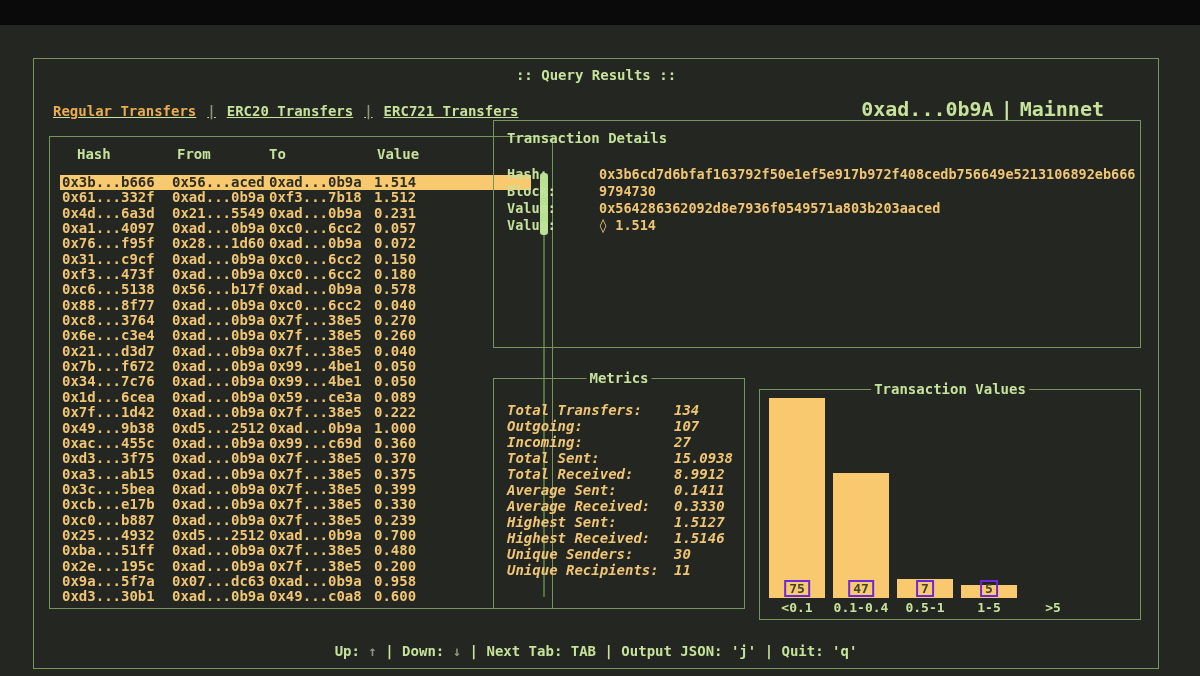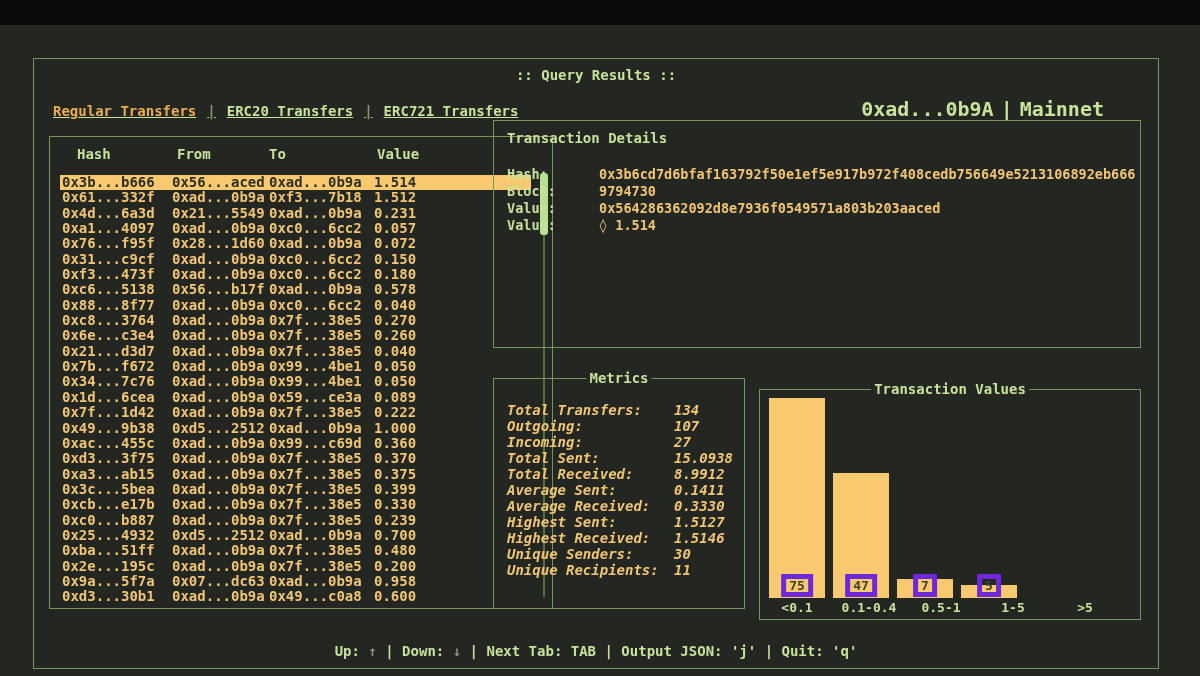--- a/index.html
+++ b/index.html
@@ -41,22 +41,22 @@
   .legend{position:absolute;top:-9px;left:50%;transform:translateX(-50%);background:var(--bg);
           padding:0 3px;color:var(--green);font-size:14px;line-height:16px;white-space:nowrap;}
   .mrows{margin-top:23px;}
   .mrow{display:grid;grid-template-columns:167px 1fr;padding-left:13px;line-height:16px;font-size:14px;color:var(--yellow);white-space:nowrap;font-style:italic;}
   
   .chart-panel{left:725px;top:330px;width:382px;height:231px;}
   .bars{position:absolute;left:9px;bottom:21px;display:flex;align-items:flex-end;gap:8px;height:200px;}
   .slot{width:56px;height:100%;position:relative;display:flex;align-items:flex-end;justify-content:center;}
   .bar{width:56px;background:var(--bar);position:relative;}
   .bar-label{position:absolute;bottom:1px;left:50%;transform:translateX(-50%);
-             border:5px solid #6d28d9;color:#3f4232;font-size:13px;line-height:13px;padding:0 3px;}
-  .xlabels{position:absolute;left:9px;bottom:4px;display:flex;gap:16px;}
+             border:2px solid #6d28d9;color:#3f4232;font-size:13px;line-height:13px;padding:0 3px;}
+  .xlabels{position:absolute;left:9px;bottom:4px;display:flex;gap:8px;}
   .xlab{width:56px;text-align:center;color:var(--green);font-size:13px;white-space:nowrap;}
   
   .footer{position:absolute;bottom:9px;left:0;width:100%;text-align:center;color:var(--green);font-size:14px;}
   .dim{color:var(--dim);}
 </style>
 </head>
 <body>
 
 <div class="terminal">
   <div class="outer">

